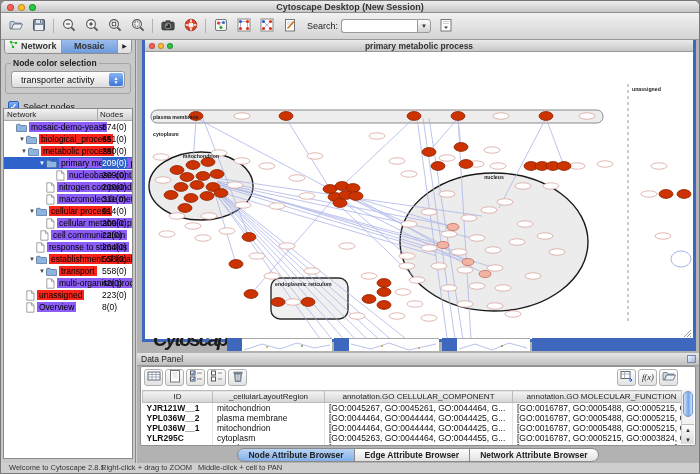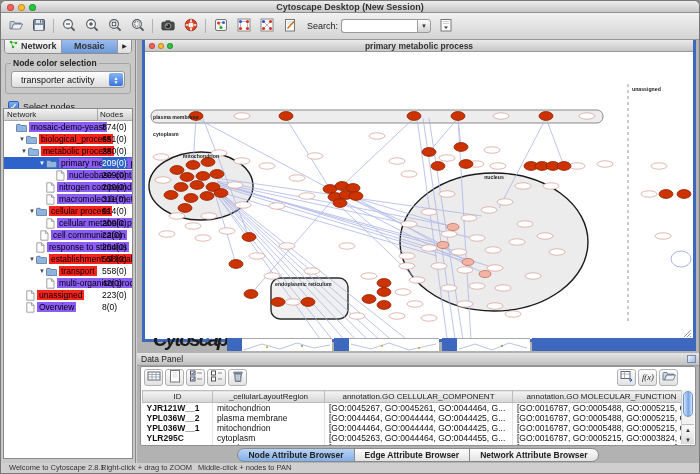--- a/index.html
+++ b/index.html
@@ -839,15 +839,15 @@
     <div id="browser-tabs">
         <div class="btab active">Node Attribute Browser</div>
         <div class="btab">Edge Attribute Browser</div>
         <div class="btab">Network Attribute Browser</div>
       </div>
   </div>
 
   <div id="statusbar">
     <span style="left:8px">Welcome to Cytoscape 2.8.1</span>
     <span style="left:100px">Right-click + drag to ZOOM</span>
-    <span style="left:197px">Middle-click + nodes to PAN</span>
+    <span style="left:197px">Middle-click + cell to PAN</span>
   </div>
 </div>
 
 </body></html>

